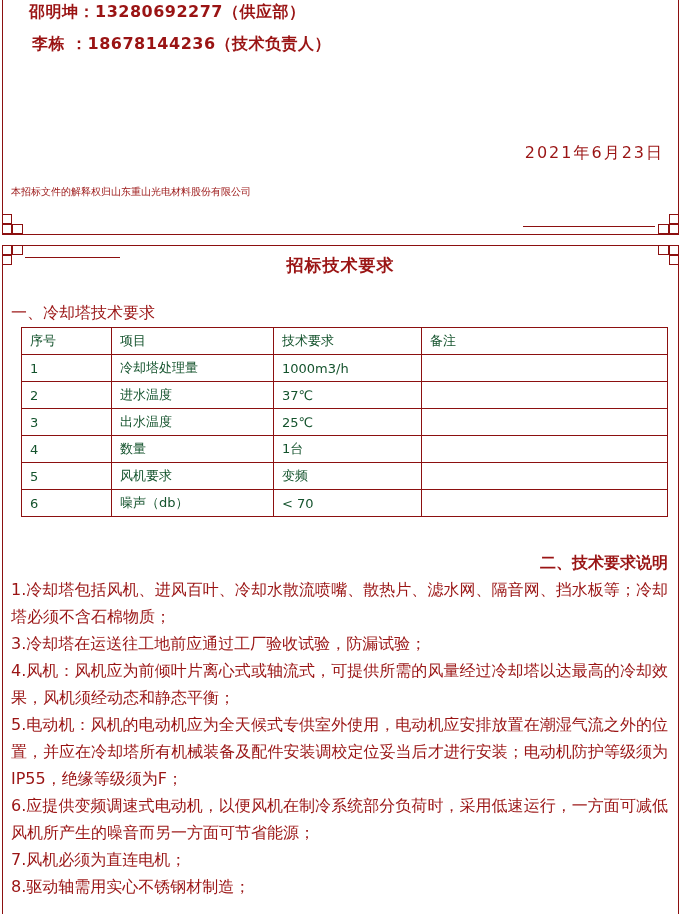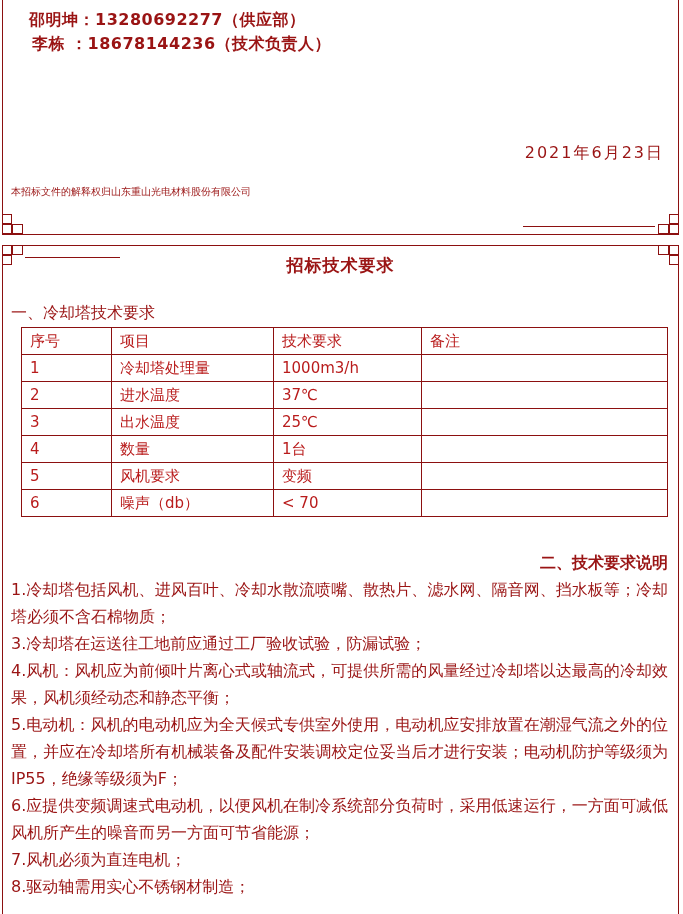--- a/index.html
+++ b/index.html
@@ -28,21 +28,21 @@
   
   .contact{font-size:16px;font-weight:bold;letter-spacing:0.5px;}
   .right-line{font-size:16px;}
   .date-line{letter-spacing:2px;}
   
   .doc-title{left:0;right:0;text-align:center;font-size:17px;font-weight:bold;letter-spacing:1px;white-space:nowrap;}
   .sec-heading{font-size:16px;}
   table.spec{
     position:absolute;left:18px;top:81px;
     border-collapse:collapse;
-    font-size:15px;color:#b91c1c;
+    font-size:13px;color:#14532d;
     table-layout:fixed;width:646px;padding-left:28px;
   }
   table.spec td, table.spec th{
     border:1px solid #8c1010;
     height:26px;
     padding:0 4px 0 8px;
     text-align:left;
     font-weight:normal;
     vertical-align:middle;
     overflow:hidden;
@@ -54,21 +54,21 @@
   #section2 p{margin:0;text-align:justify;}
   #section2 .sec2-heading{text-align:right;font-weight:bold;}
 </style>
 </head>
 <body>
 
 <div id="screen">
 
   <div class="page" id="page1">
 
-    <p class="abs contact" style="left:26px;top:12px;">邵明坤：13280692277（供应部）</p>
+    <p class="abs contact" style="left:26px;top:4px;">邵明坤：13280692277（供应部）</p>
 
     <p class="abs contact" style="left:29px;top:36px;text-align:center;">李栋 ：18678144236（技术负责人）</p>
 
 
     <p class="abs right-line date-line" style="right:14px;top:145px;">2021年6月23日</p>
 
     <p class="abs" style="left:8px;top:187px;font-size:10px;">本招标文件的解释权归山东重山光电材料股份有限公司</p>
 
     <div class="sq" style="left:-1px;bottom:10px;"></div>
     <div class="sq" style="left:-1px;bottom:0;"></div>

